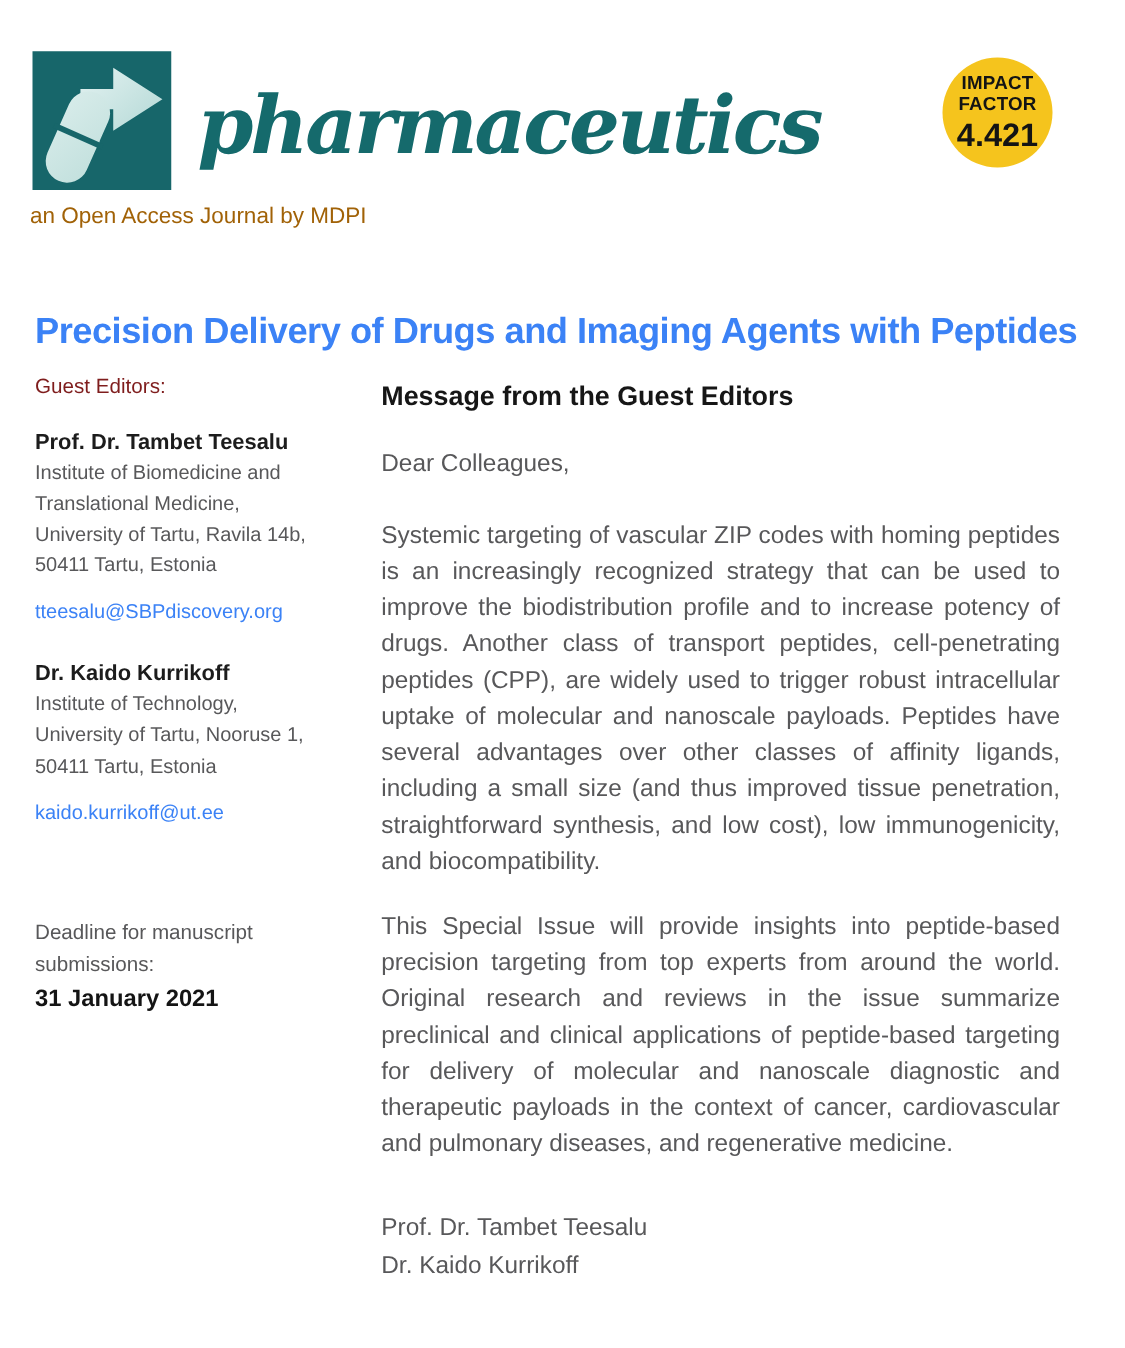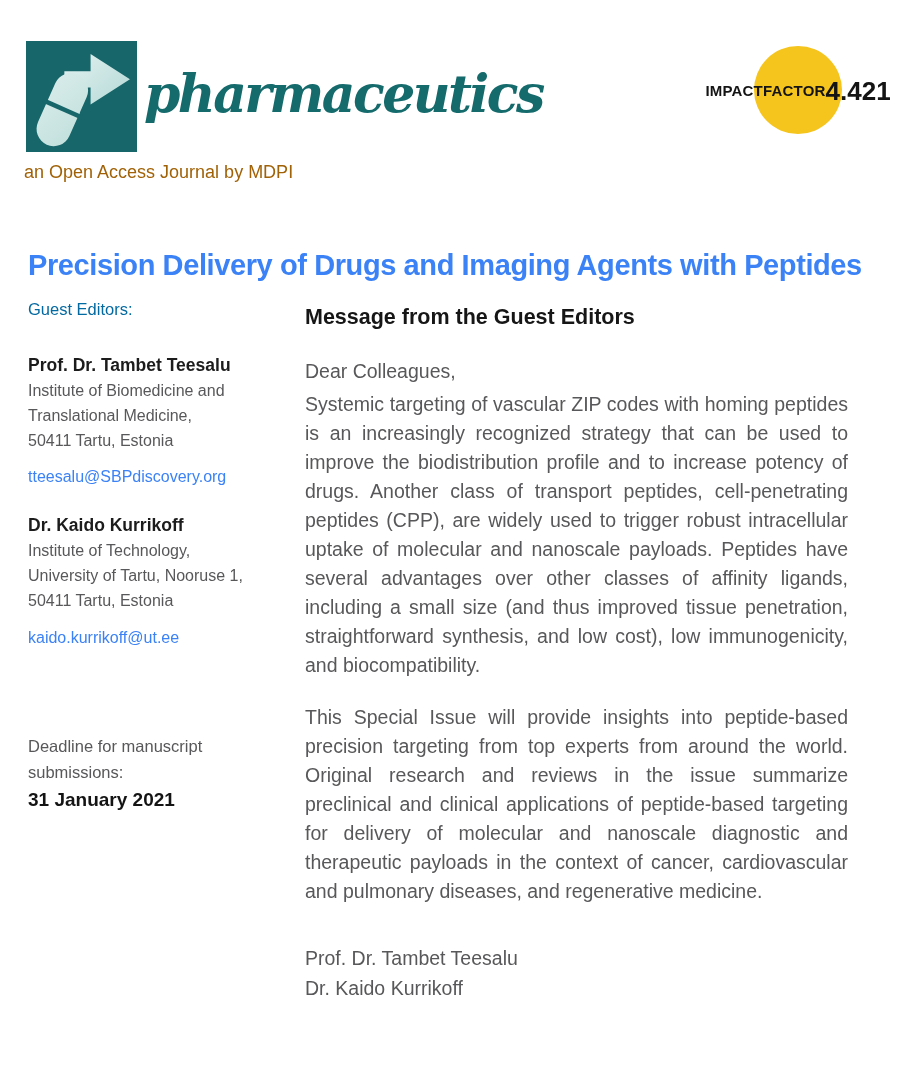--- a/index.html
+++ b/index.html
@@ -9,67 +9,67 @@
     background:#ffffff;
     font-family:"Liberation Sans", sans-serif;
     overflow:hidden;
   }
   
   .logo-square{
     position:absolute;left:26px;top:41px;width:111px;height:111px;
     background:#17666A;
   }
   .wordmark{
-    position:absolute;left:144px;top:63px;
+    position:absolute;left:158px;top:63px;
     font-family:"DejaVu Serif", serif;
     font-style:italic;font-weight:bold;
-    font-size:52px;letter-spacing:-2.5px;
+    font-size:64px;letter-spacing:-2.5px;
     color:#156A6C;white-space:nowrap;
   }
   .badge{
     position:absolute;left:754px;top:46px;width:88px;height:88px;
     border-radius:50%;background:#F5C41D;
-    display:flex;flex-direction:row;align-items:center;justify-content:center;
+    display:flex;flex-direction:column;align-items:center;justify-content:center;
     text-align:center;color:#141414;
   }
   .badge .b-line{font-size:15px;font-weight:800;line-height:17px;letter-spacing:.2px;}
   .badge .b-value{font-size:26px;font-weight:800;line-height:30px;margin-top:1px;}
   .tagline{
     position:absolute;left:24px;top:162px;
     font-size:18px;color:#a16207;white-space:nowrap;
   }
   
   .issue-title{
     position:absolute;left:28px;top:249px;width:860px;
     font-size:29px;font-weight:bold;color:#3b82f6;letter-spacing:-.4px;
     white-space:nowrap;
   }
   
   .sidebar{
     position:absolute;left:28px;top:300px;width:258px;
     color:#58585A;font-size:16px;
   }
-  .ge-label{font-size:16.5px;color:#0369a1;margin-bottom:34px;}
+  .ge-label{font-size:16.5px;color:#7f1d1d;margin-bottom:22px;}
   .editor{margin-bottom:24px;}
   .editor-name{font-size:17.5px;font-weight:bold;color:#1c1c1c;line-height:24px;margin-bottom:2px;white-space:nowrap;}
   .affil-line{line-height:24.8px;white-space:nowrap;}
   .editor-email{margin-top:12px;line-height:24px;white-space:nowrap;color:#3b82f6;text-decoration:none;display:inline-block;}
   .deadline{
     position:absolute;left:28px;top:733px;width:195px;
     font-size:16.5px;color:#58585A;line-height:26px;
   }
   .deadline-date{font-size:19px;font-weight:bold;color:#141414;line-height:27px;margin-top:1px;}
   
   .main{
     position:absolute;left:305px;top:304px;width:543px;
     color:#58585A;
   }
   .msg-heading{font-size:21.5px;font-weight:bold;color:#161616;line-height:26px;}
   .salutation{margin-top:27px;font-size:19.5px;line-height:29px;}
-  .para{margin-top:4px;font-size:19.5px;line-height:29px;text-align:justify;}
+  .para{margin-top:28px;font-size:19.5px;line-height:29px;text-align:justify;}
   .para + .para{margin-top:23px;}
   .signature{margin-top:38px;font-size:19.5px;line-height:29.5px;}
   .sig-role{font-style:italic;}
 </style>
 </head>
 <body>
 
 <div class="page">
 
   <div class="logo-square">
@@ -106,20 +106,21 @@
 
   <div class="issue-title">Precision Delivery of Drugs and Imaging Agents with Peptides</div>
 
   <div class="sidebar">
     <div class="ge-label">Guest Editors:</div>
 
     <div class="editor">
       <div class="editor-name">Prof. Dr. Tambet Teesalu</div>
       <div class="affil-line">Institute of Biomedicine and</div>
       <div class="affil-line">Translational Medicine,</div>
+      <div class="affil-line">University of Tartu, Ravila 14b,</div>
       <div class="affil-line">50411 Tartu, Estonia</div>
       <a href="#" class="editor-email">tteesalu@SBPdiscovery.org</a>
     </div>
 
     <div class="editor">
       <div class="editor-name">Dr. Kaido Kurrikoff</div>
       <div class="affil-line">Institute of Technology,</div>
       <div class="affil-line">University of Tartu, Nooruse 1,</div>
       <div class="affil-line">50411 Tartu, Estonia</div>
       <a href="#" class="editor-email">kaido.kurrikoff@ut.ee</a>

